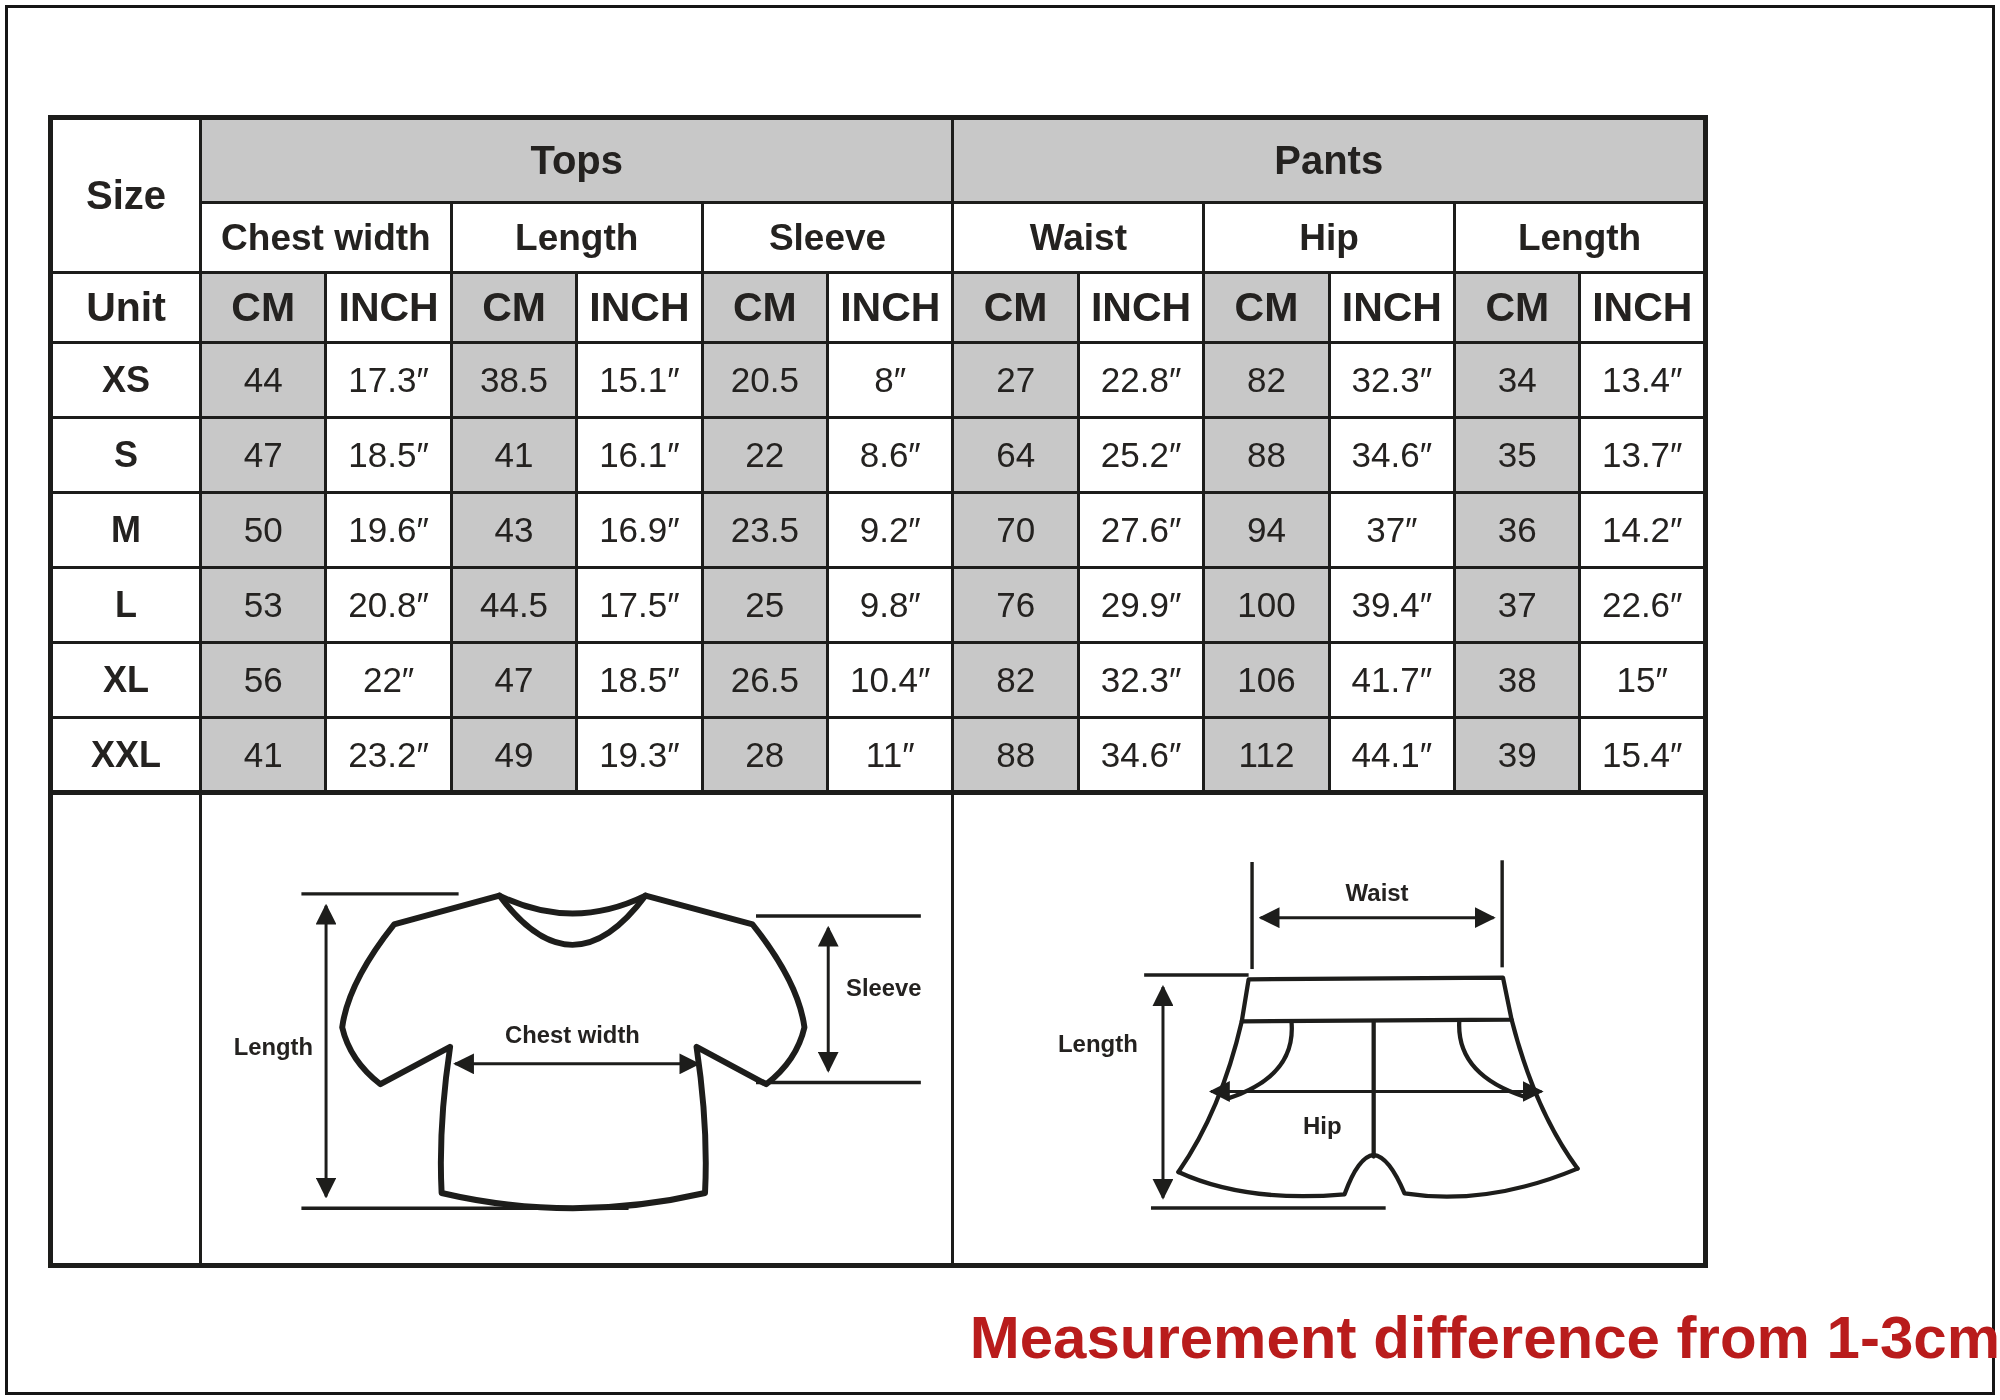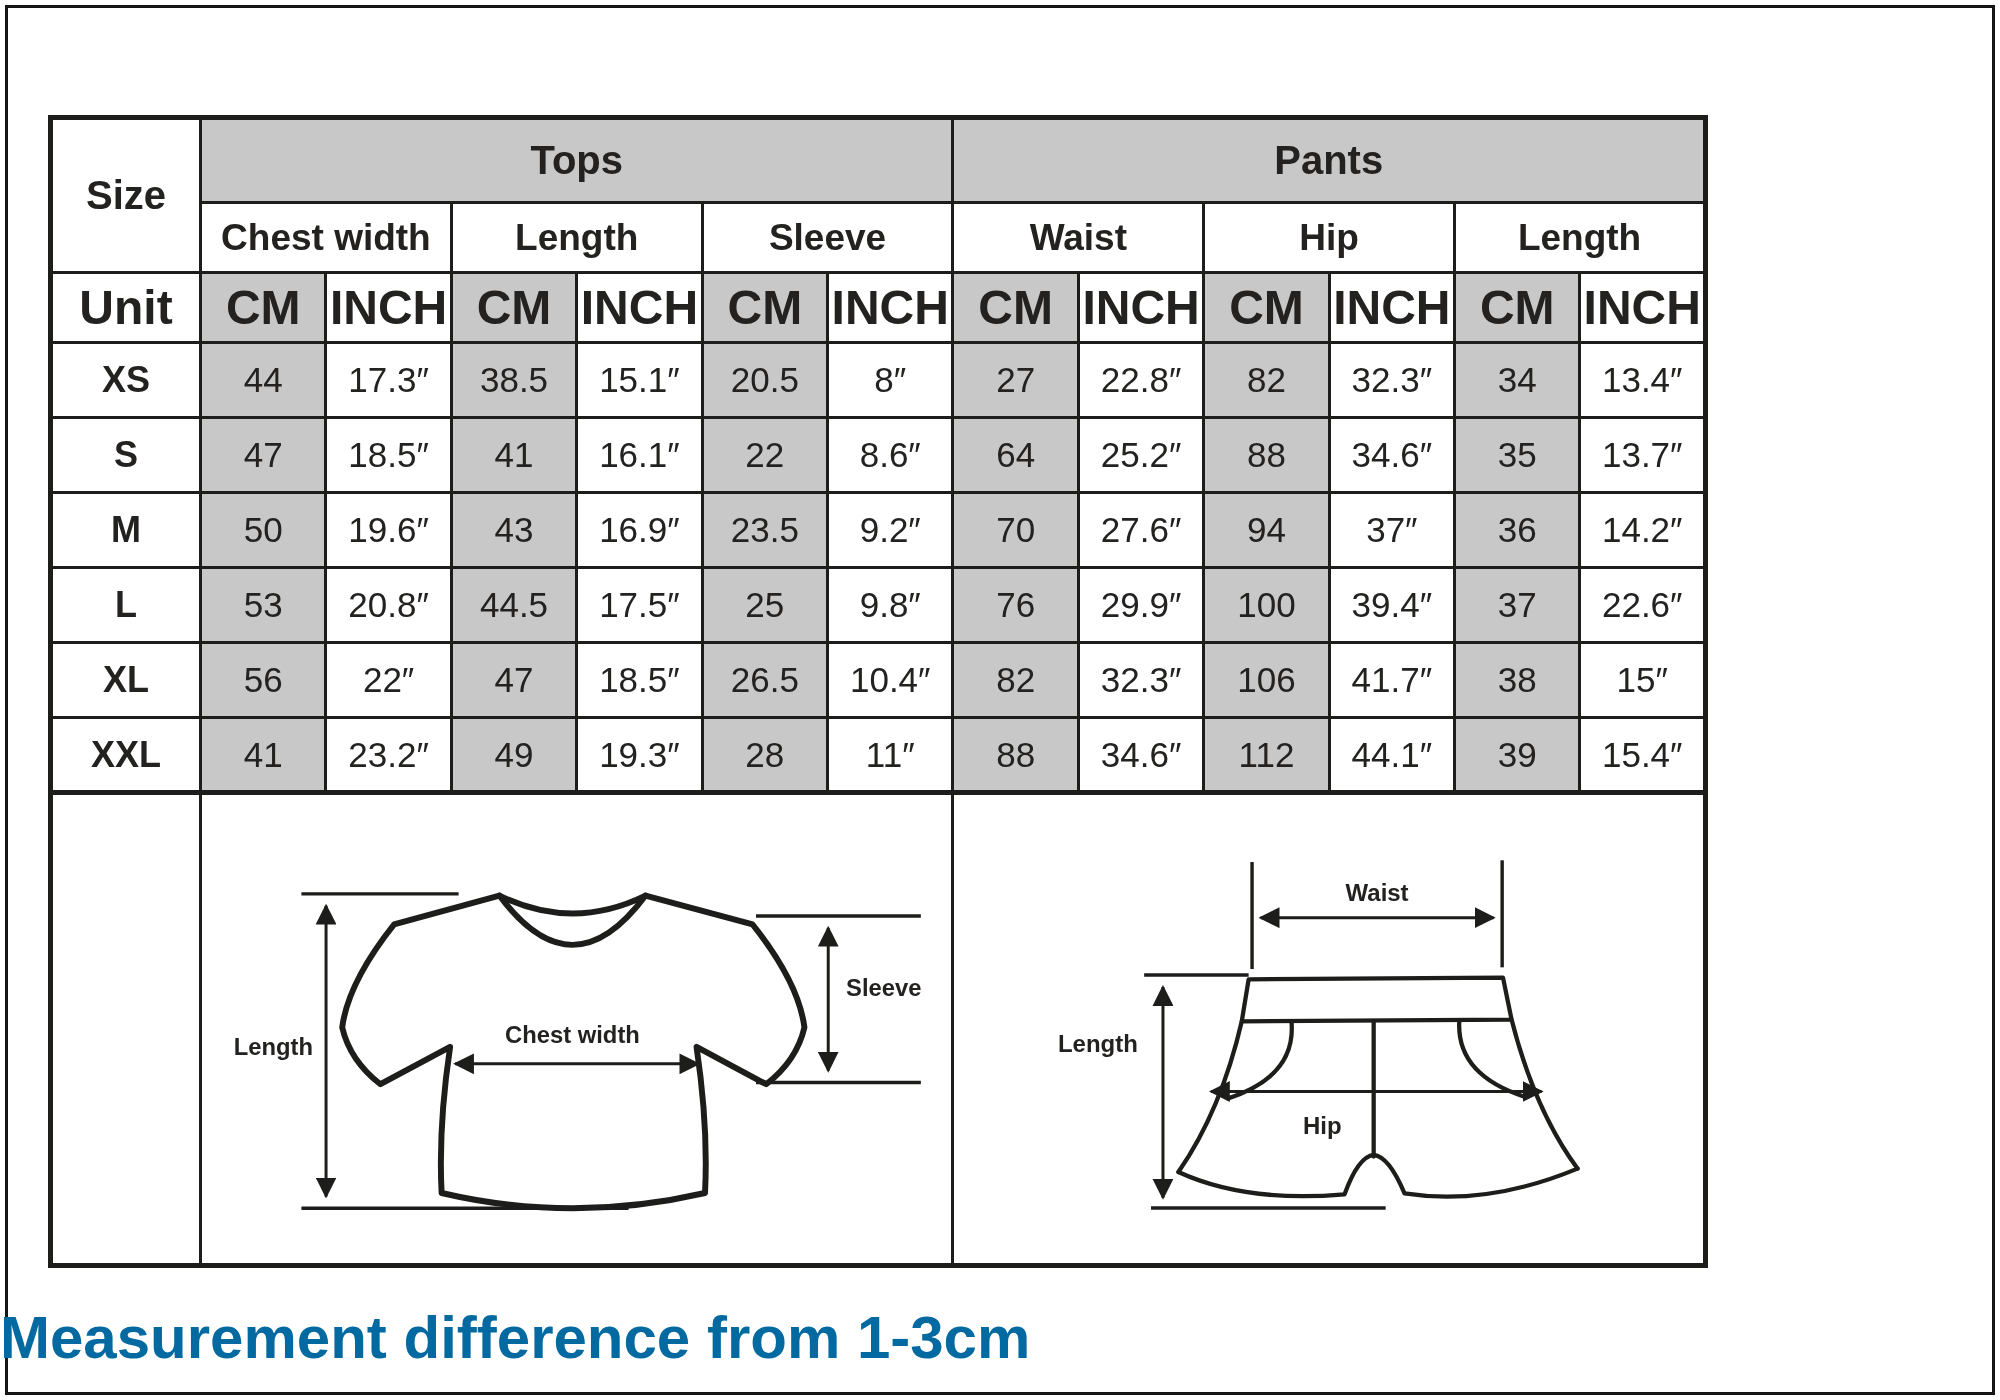--- a/index.html
+++ b/index.html
@@ -30,37 +30,37 @@
     border:3px solid var(--line);
     text-align:center;vertical-align:middle;padding:0;
     color:#242220;
   }
   .size-table .g{background:var(--header-gray);}
   .row-section{height:85px;}
   .row-section th{font-size:40px;font-weight:bold;}
   .row-measure{height:70px;}
   .row-measure th{font-size:37px;font-weight:bold;background:#fff;}
   .row-unit{height:70px;}
-  .row-unit th{font-size:48px;font-weight:bold;}
+  .row-unit th{font-size:41px;font-weight:bold;}
   .corner-cell{background:#fff;font-size:38px;font-weight:bold;}
   .data-row{height:75px;}
   .data-row th{font-size:36px;font-weight:bold;background:#fff;margin-top:41px;}
   .data-row td{font-size:35px;font-weight:normal;}
   .diagram-row{height:472px;}
   .diagram-row td{border-top-width:5px;background:#fff;vertical-align:top;}
   .diagram-cell svg{display:block;width:100%;height:468px;}
   .garment{fill:none;stroke:var(--line);stroke-width:7;stroke-linejoin:round;stroke-linecap:round;}
   .thin{fill:none;stroke:var(--line);stroke-width:5;stroke-linejoin:round;stroke-linecap:round;}
   .ref{stroke:var(--line);stroke-width:4;}
   .arrow{stroke:var(--line);stroke-width:3.5;}
   .dlabel{font-family:"Liberation Sans",sans-serif;font-size:28px;font-weight:bold;fill:#242220;}
   .page-footer{
     position:absolute;top:1288px;left:0;width:100%;height:100px;
-    text-align:left;font-size:60px;font-weight:bold;letter-spacing:0px;
-    line-height:100px;color:#0369a1;
+    text-align:right;font-size:60px;font-weight:bold;letter-spacing:0px;
+    line-height:100px;color:#b91c1c;
   }
 </style>
 </head>
 <body>
 
 <div class="stage">
   <div class="frame"></div>
 
 
   <table class="size-table">

